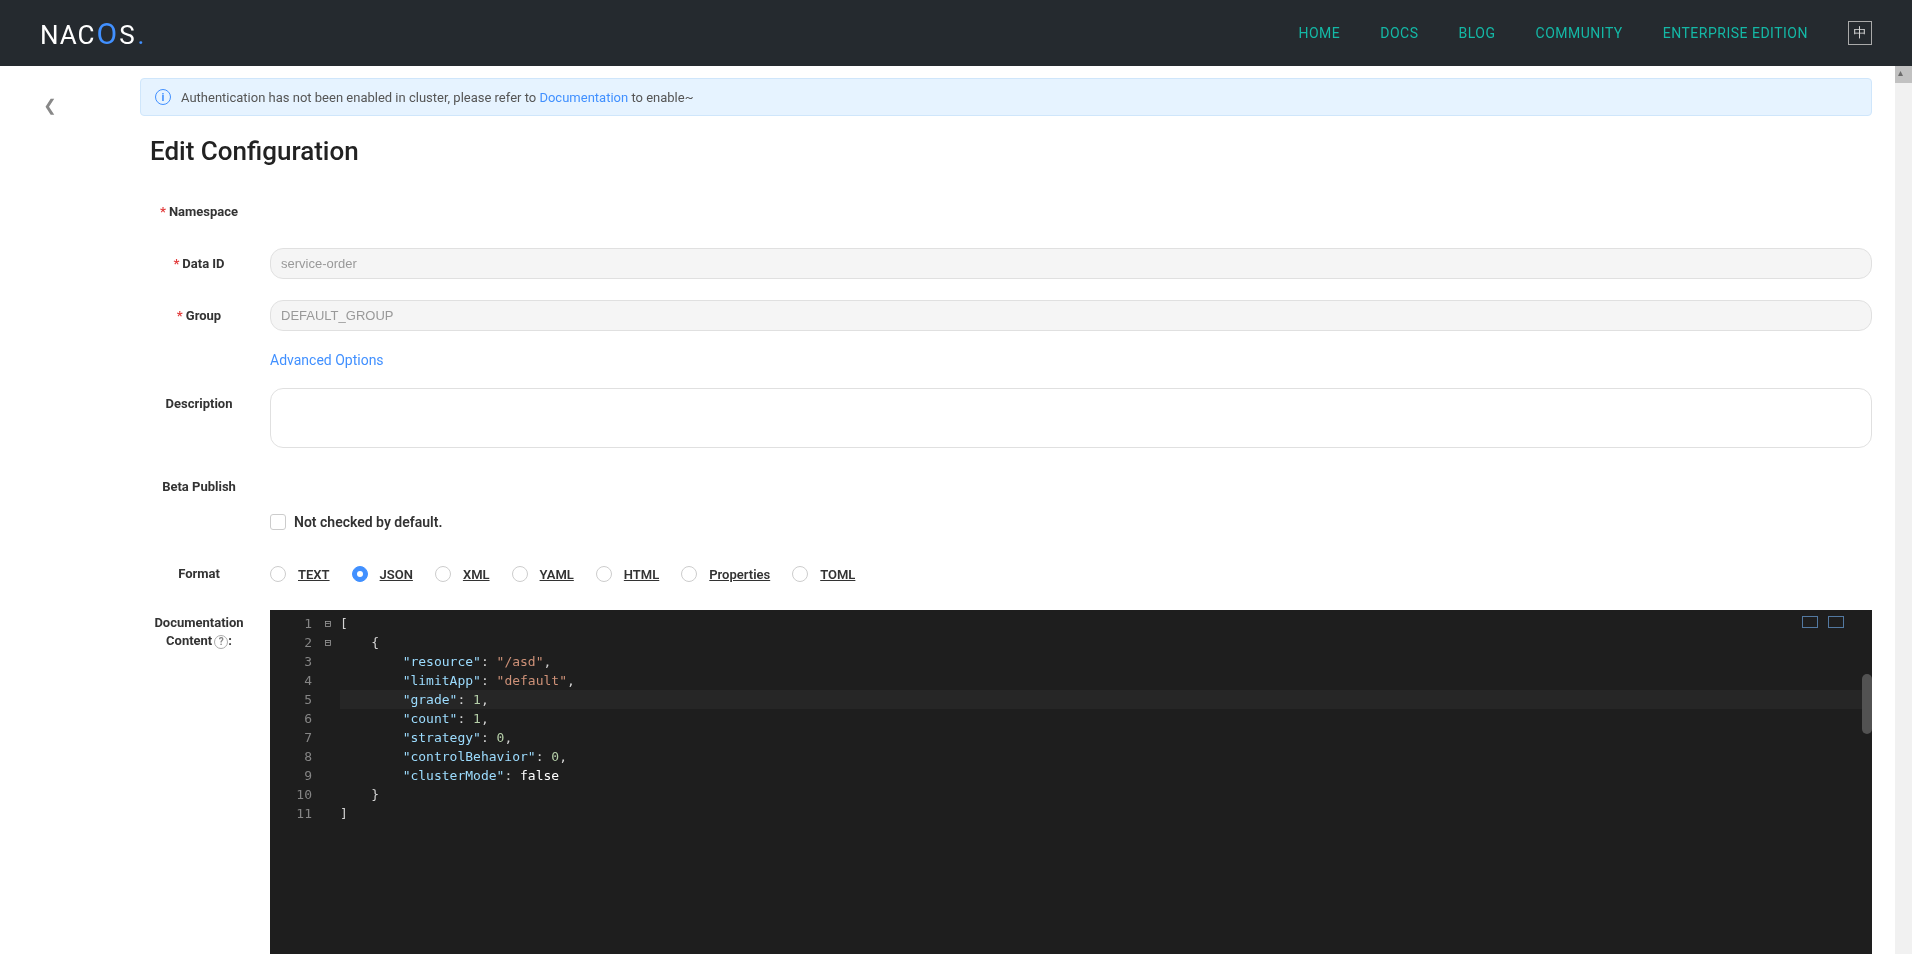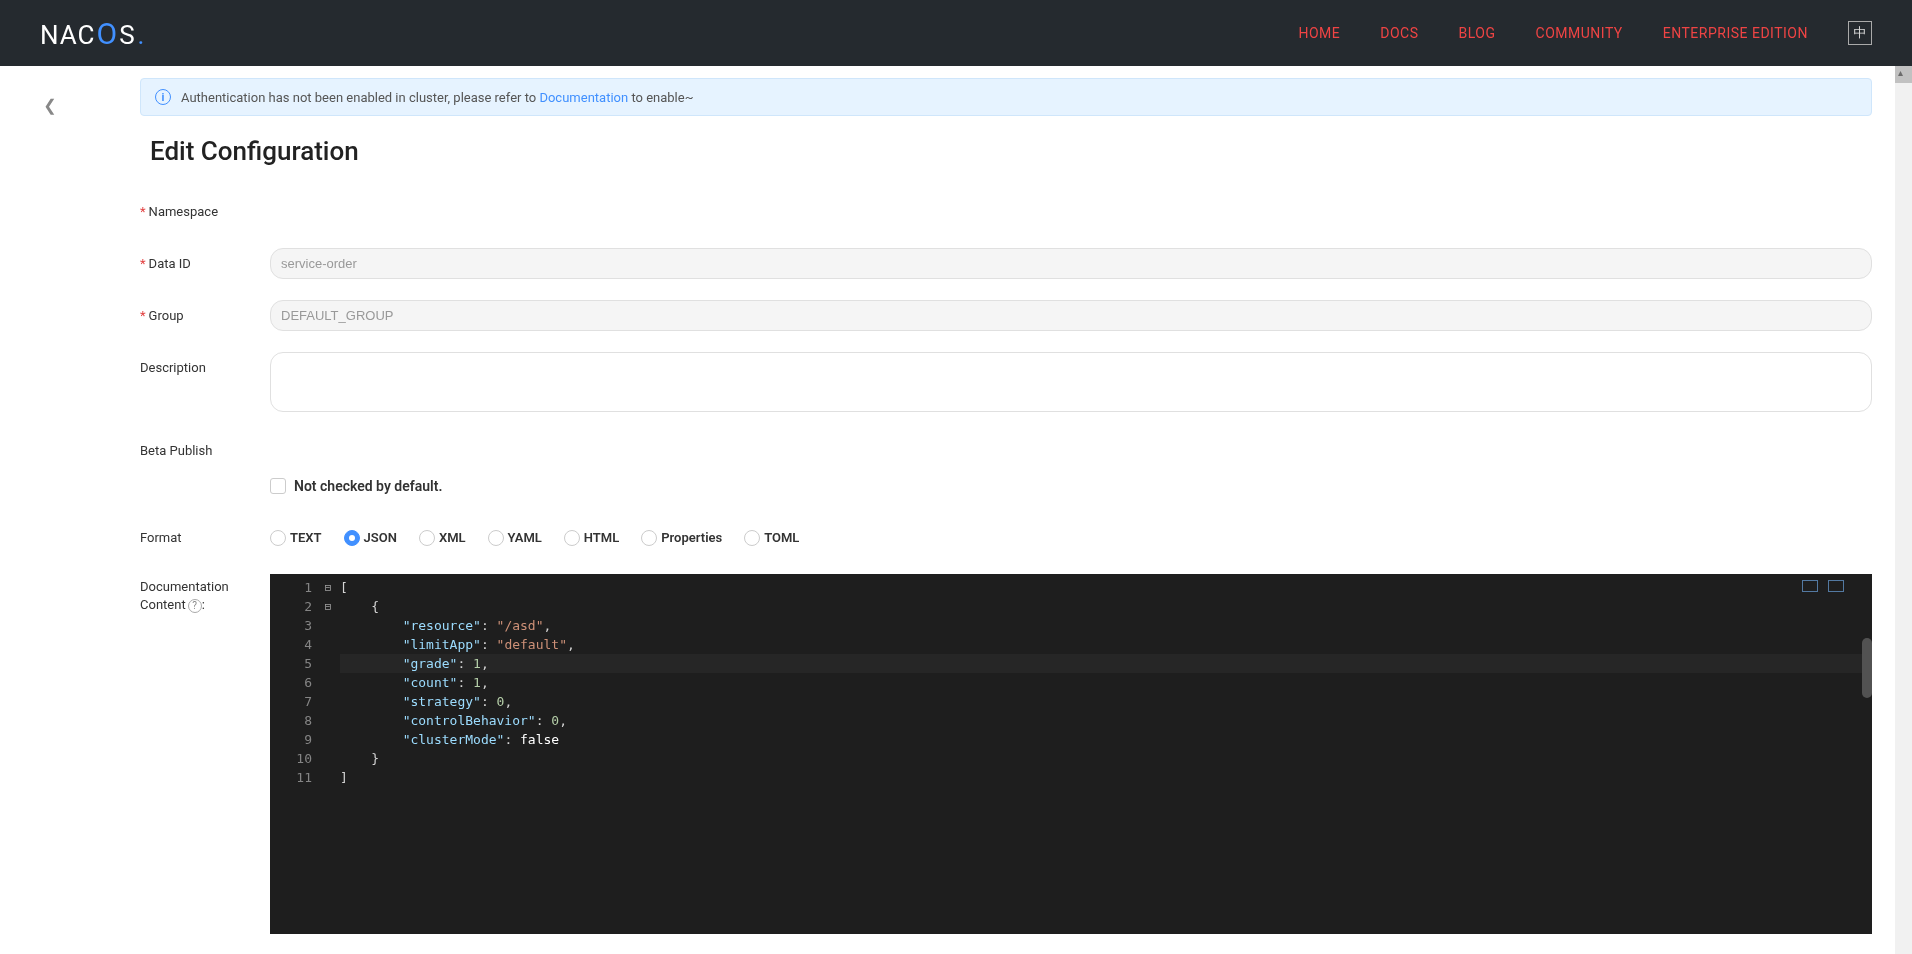--- a/index.html
+++ b/index.html
@@ -4,43 +4,43 @@
 <style>
 * { box-sizing: border-box; margin: 0; padding: 0; }
 body { font-family: -apple-system, BlinkMacSystemFont, "Segoe UI", Roboto, Arial, sans-serif; font-size: 14px; color: #333; background: #fff; overflow: hidden; }
 .app { width: 1912px; height: 954px; display: flex; flex-direction: column; position: relative; }
 .topbar { height: 66px; background: #252a2f; display: flex; align-items: center; padding: 0 40px; }
 .logo { display: flex; align-items: baseline; font-weight: 400; font-size: 26px; letter-spacing: 1px; }
 .logo .w { color: #fff; }
 .logo .i { color: #4190ff; font-size: 30px; margin: 0 1px; }
 .logo .dot { color: #4190ff; margin-left: 2px; }
 .topnav { margin-left: auto; display: flex; align-items: center; gap: 40px; }
-.topnav a { color: #ef4444; text-decoration: none; font-size: 14px; letter-spacing: 0.5px; }
+.topnav a { color: #14b8a6; text-decoration: none; font-size: 14px; letter-spacing: 0.5px; }
 .lang-switch { border: 1px solid #aaa; color: #ddd; width: 24px; height: 24px; display: flex; align-items: center; justify-content: center; font-size: 13px; cursor: pointer; }
 .body { flex: 1; display: flex; position: relative; overflow: hidden; }
 .sidebar-collapsed { width: 100px; border-right: 0; display: flex; align-items: flex-start; justify-content: center; padding-top: 30px; }
 .collapse-btn { color: #888; font-size: 16px; cursor: pointer; }
 .main { flex: 1; padding: 12px 40px 0 40px; overflow: auto; position: relative; }
 .alert { background: #e6f3ff; border: 1px solid #cfe6fb; border-radius: 4px; padding: 10px 14px; display: flex; align-items: center; gap: 10px; color: #555; font-size: 13px; margin-bottom: 20px; }
 .alert .info-icon { width: 16px; height: 16px; border: 1.5px solid #4190ff; border-radius: 50%; color: #4190ff; display: inline-flex; align-items: center; justify-content: center; font-size: 11px; font-weight: bold; }
 .alert a { color: #4190ff; text-decoration: none; }
 .page-title { font-size: 26px; font-weight: 500; color: #222; margin: 10px 0 30px 10px; }
 .form { }
 .row { display: flex; align-items: flex-start; margin-bottom: 20px; }
-.label { width: 130px; text-align: left; padding-right: 12px; font-size: 13px; color: #333; font-weight: 400; line-height: 32px; }
+.label { width: 130px; text-align: center; padding-right: 12px; font-size: 13px; color: #333; font-weight: 700; line-height: 32px; }
 .req { color: #e23c3c; margin-right: 3px; }
 .field { flex: 1; }
 input.text, textarea.text { width: 100%; border: 1px solid #e0e0e0; border-radius: 13px; padding: 7px 10px; font-size: 13px; background: #fafafa; color: #999; }
 input.text[readonly] { background: #f5f5f5; }
 textarea.text { height: 60px; resize: none; background: #fff; color: #333; }
 .adv-link { color: #4190ff; font-size: 14px; cursor: pointer; }
 .checkbox-wrap { display: flex; align-items: center; gap: 8px; height: 32px; margin-top: 35px; }
 .checkbox { width: 16px; height: 16px; border: 1px solid #ccc; border-radius: 3px; background: #fff; }
 .radio-row { display: flex; align-items: center; gap: 22px; height: 32px; }
-.radio-opt { display: flex; gap: 4px; font-size: 13px; font-weight: 600; cursor: pointer; }
+.radio-opt { display: flex; align-items: center; gap: 12px; font-size: 13px; font-weight: 600; cursor: pointer; text-decoration: underline; }
 .radio { width: 16px; height: 16px; border: 1px solid #ccc; border-radius: 50%; background: #fff; position: relative; }
 .radio.checked { border-color: #4190ff; background: #4190ff; }
 .radio.checked::after { content: ""; position: absolute; width: 6px; height: 6px; background: #fff; border-radius: 50%; top: 4px; left: 4px; }
 .content-label { line-height: 1.4; padding-top: 4px; }
 .help-icon { display:inline-flex; width:14px; height:14px; border:1px solid #aaa; border-radius:50%; align-items:center; justify-content:center; font-size:10px; color:#888; margin-left:2px; }
 .editor { flex: 1; background: #1e1e1e; color: #d4d4d4; font-family: Consolas, Monaco, monospace; font-size: 13px; position: relative; padding: 4px 0 0 0; height: 360px; overflow: hidden; border-radius:0; }
 .editor .gutter { position: absolute; left: 0; top: 4px; width: 50px; text-align: right; color: #858585; line-height: 19px; }
 .editor .fold-col { position: absolute; left: 50px; top: 4px; width: 16px; text-align: center; color: #a0a0a0; line-height: 19px; font-size: 11px; }
 .editor .code { position: absolute; left: 70px; top: 4px; right: 10px; line-height: 19px; white-space: pre; }
 .code-line { height: 19px; }
@@ -110,20 +110,26 @@
           </div>
         </div>
 
         <div class="row">
           <div class="label"><span class="req">*</span><span>Group</span></div>
           <div class="field">
             <input class="text" readonly="" value="DEFAULT_GROUP" style="">
           </div>
         </div>
 
+        <div class="row">
+          <div class="label"></div>
+          <div class="field">
+            <span class="adv-link">Advanced Options</span>
+          </div>
+        </div>
 
         <div class="row">
           <div class="label">Description</div>
           <div class="field">
             <textarea class="text" style=""></textarea>
           </div>
         </div>
 
         <div class="row">
           <div class="label">Beta Publish</div>

